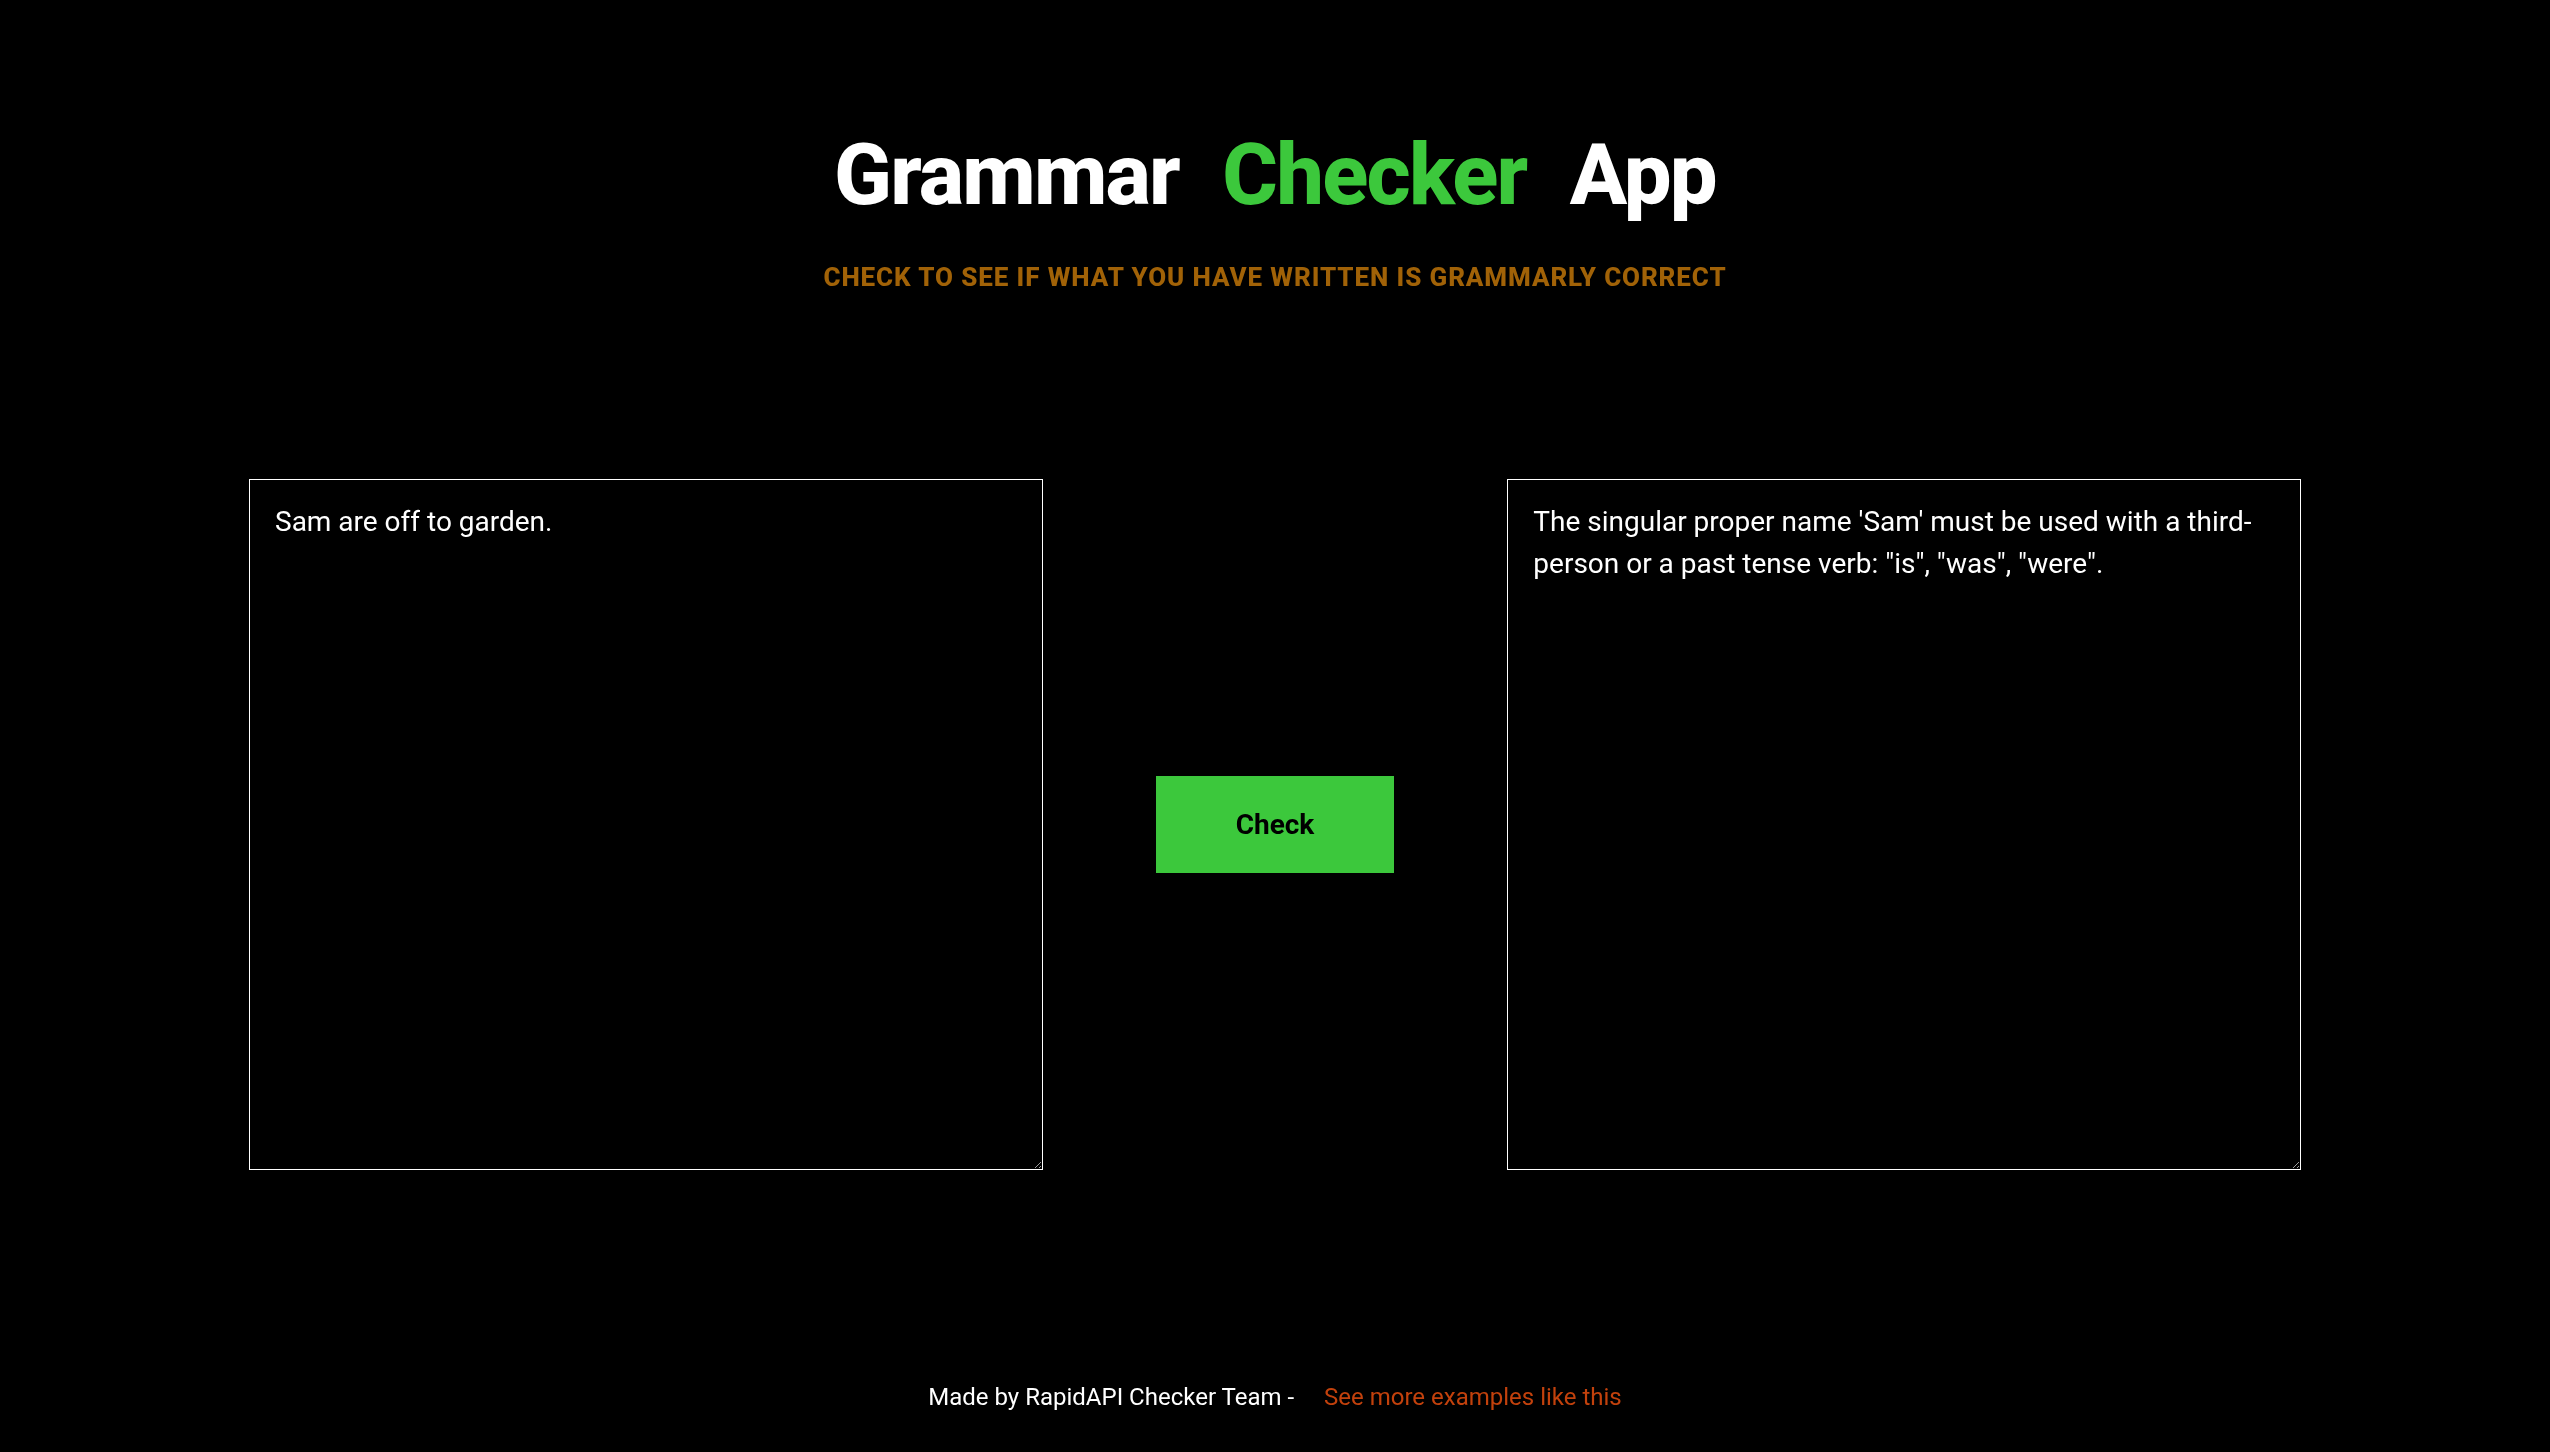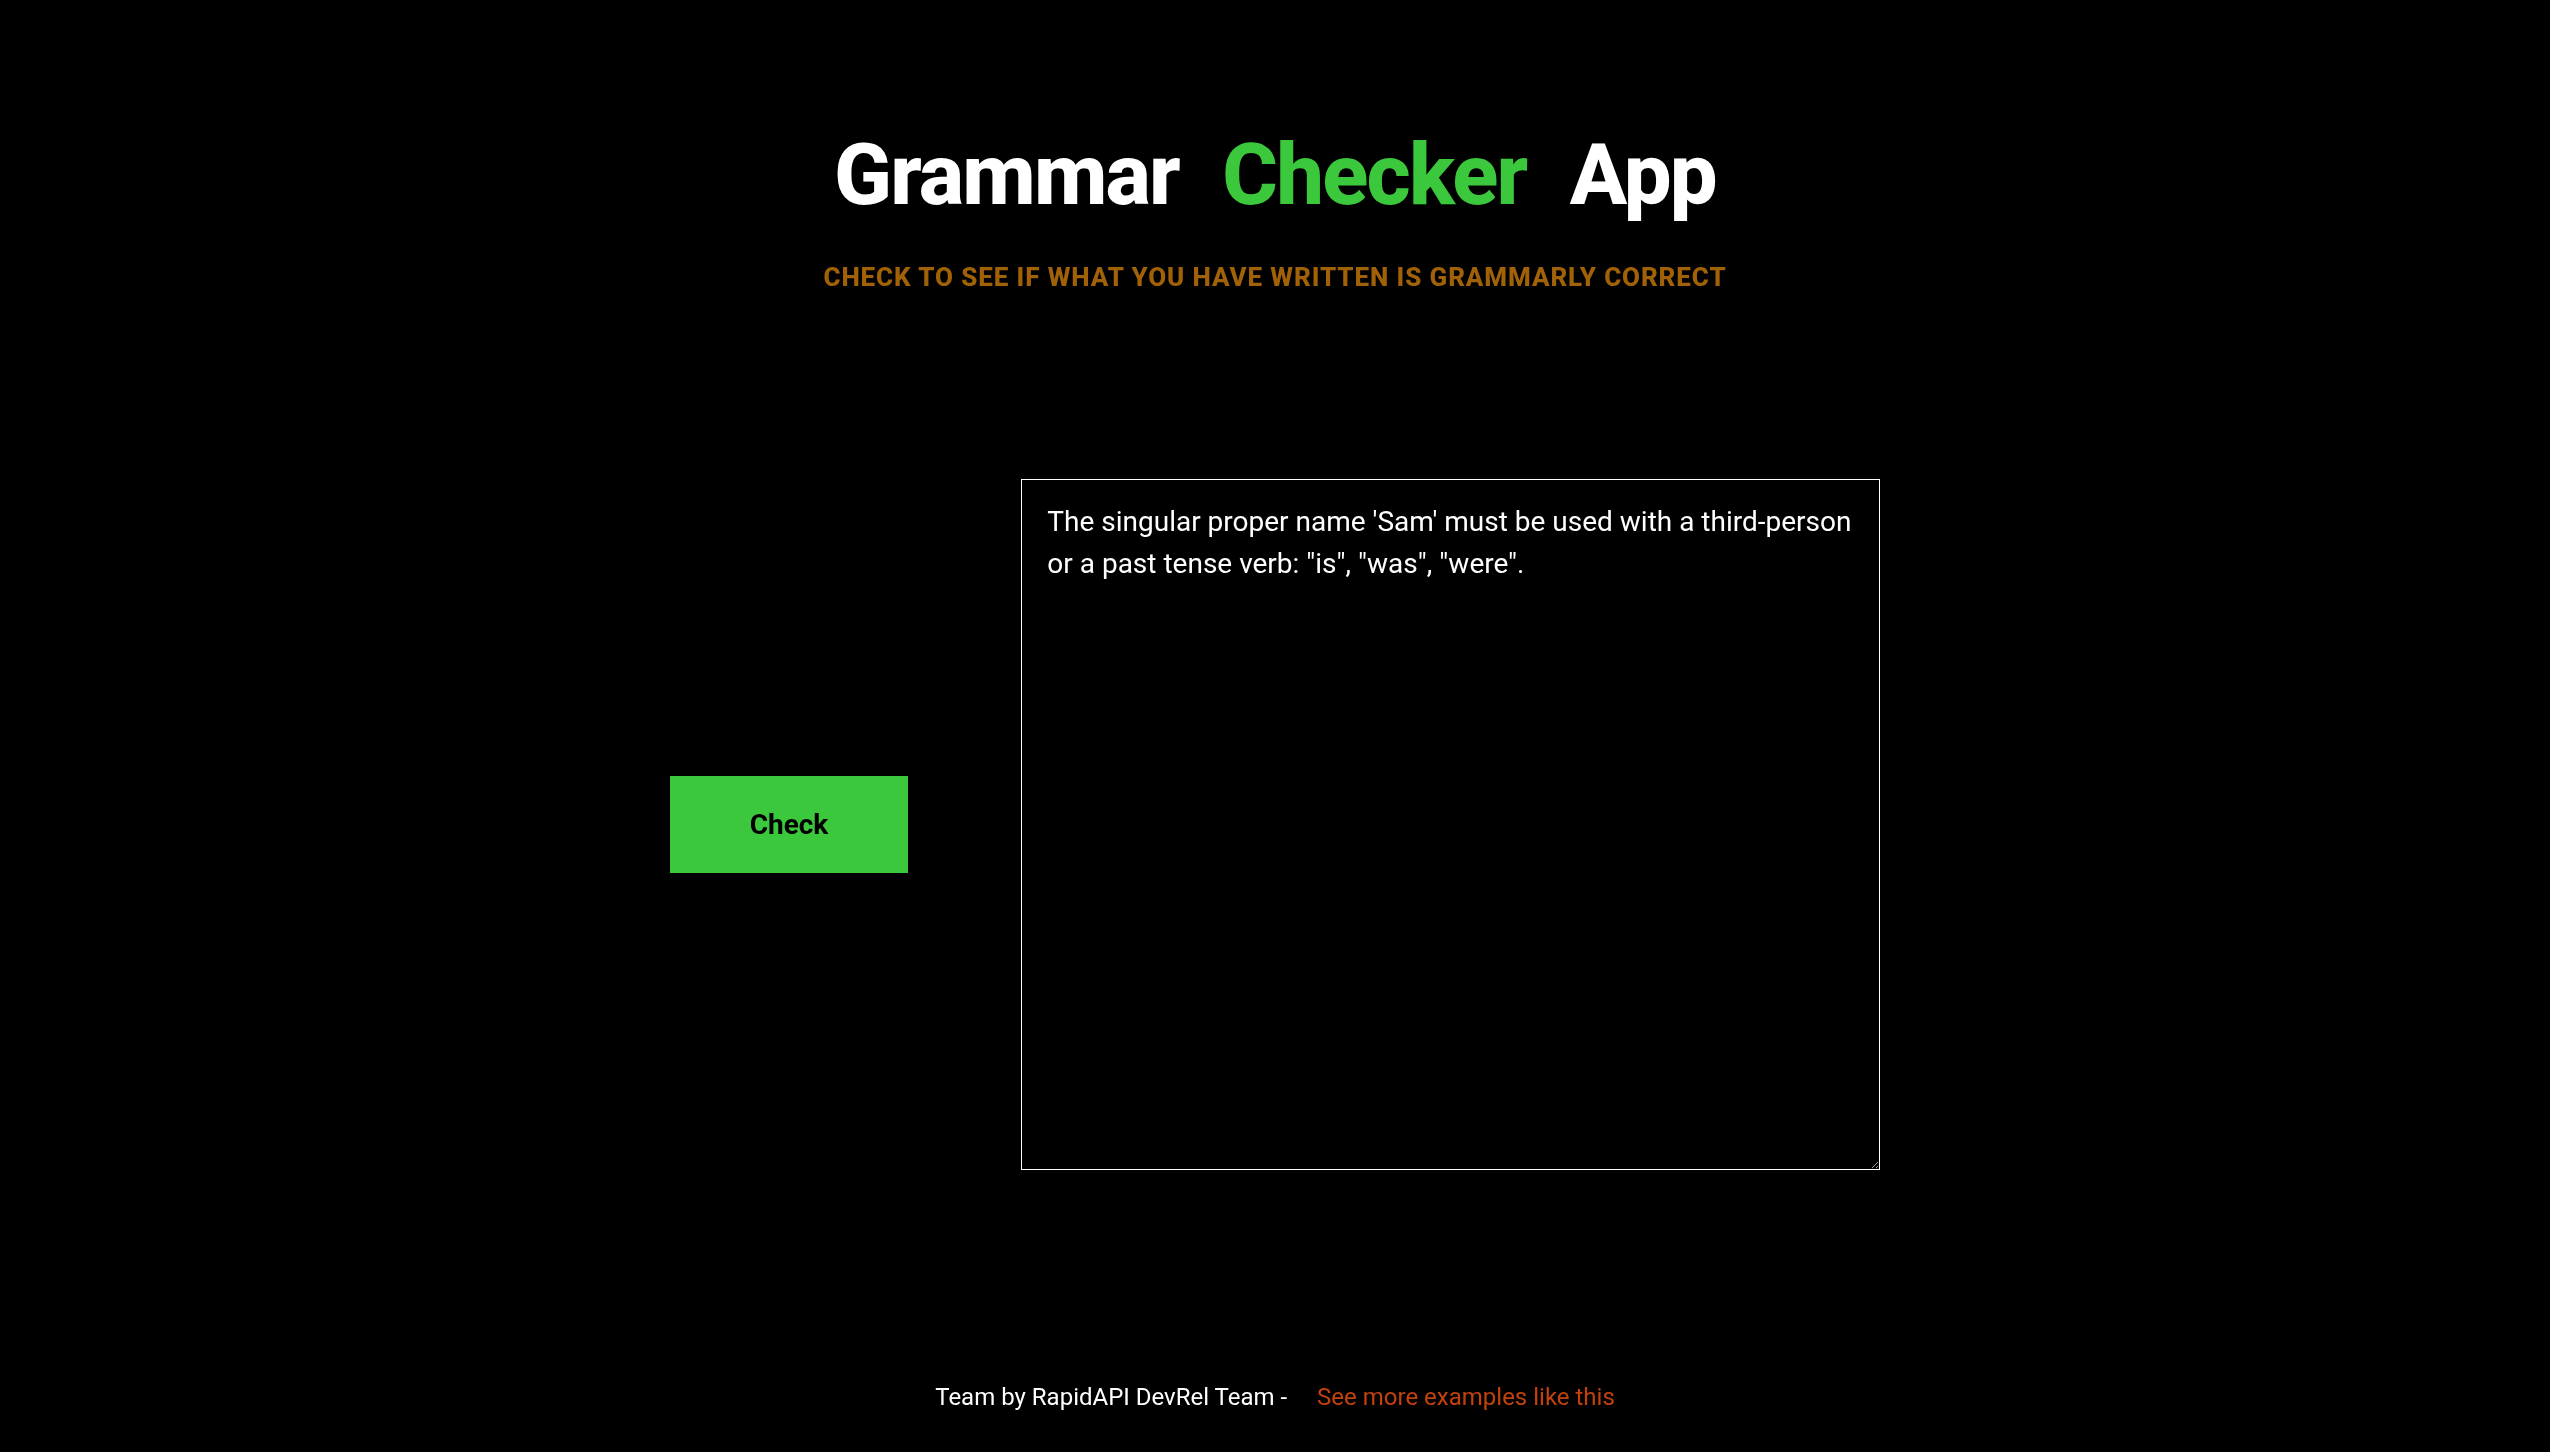--- a/index.html
+++ b/index.html
@@ -99,22 +99,23 @@
 <body>
 
 <div class="header">
   <h1 class="title">
     <span>Grammar </span><span class="title-accent">Checker</span><span> App</span>
   </h1>
   <h2 class="subtitle">CHECK TO SEE IF WHAT YOU HAVE WRITTEN IS GRAMMARLY CORRECT</h2>
 </div>
 
 <div class="main-content">
+  <textarea class="textarea" placeholder="" style="">Sam are off to garden.</textarea>
 
   <button class="check-button">Check</button>
 
   <textarea class="textarea" readonly="" style="">The singular proper name 'Sam' must be used with a third-person or a past tense verb: "is", "was", "were".</textarea>
 </div>
 
 <div class="footer">
-  <span>Team by RapidAPI DevRel Team - </span><a href="#" class="footer-link">See more examples like this</a>
+  <span>Made by RapidAPI Checker Team - </span><a href="#" class="footer-link">See more examples like this</a>
 </div>
 
 
 </body></html>

